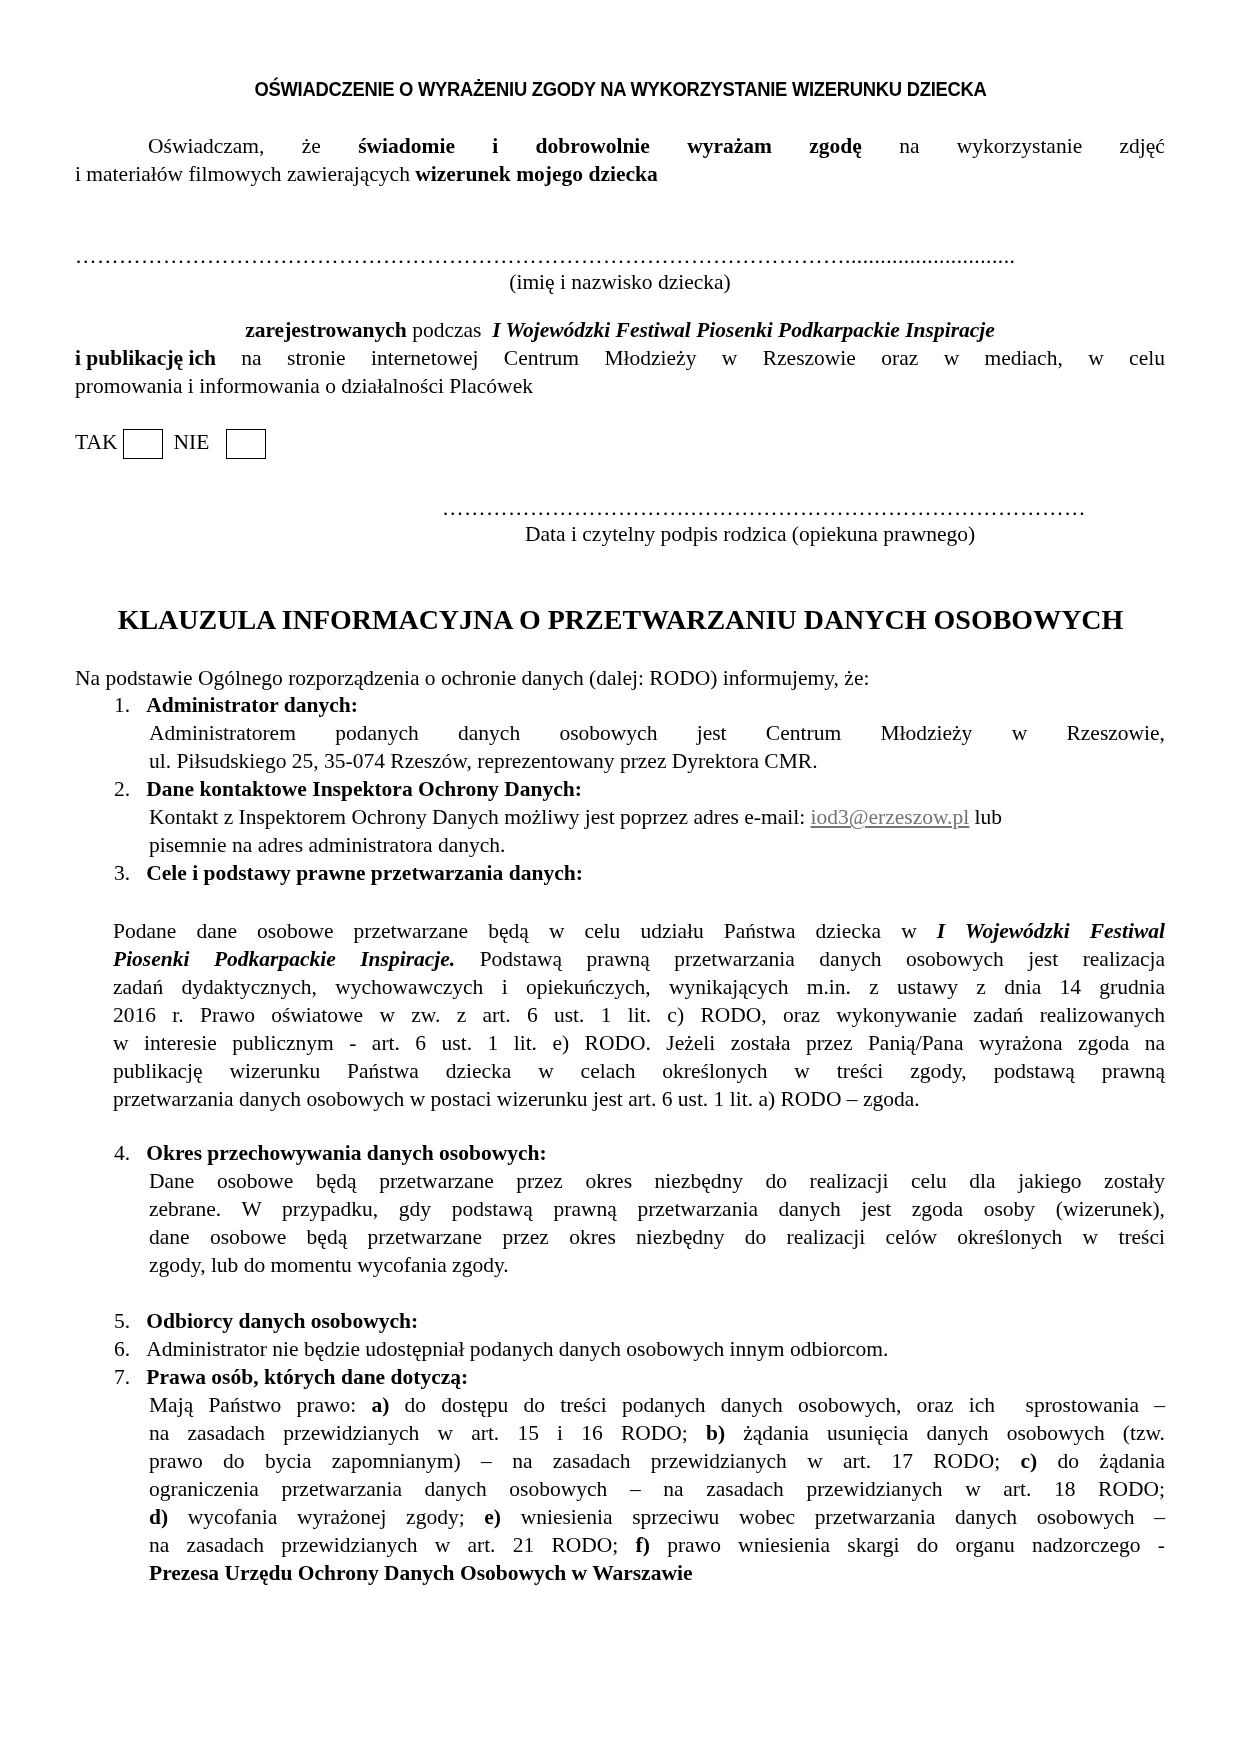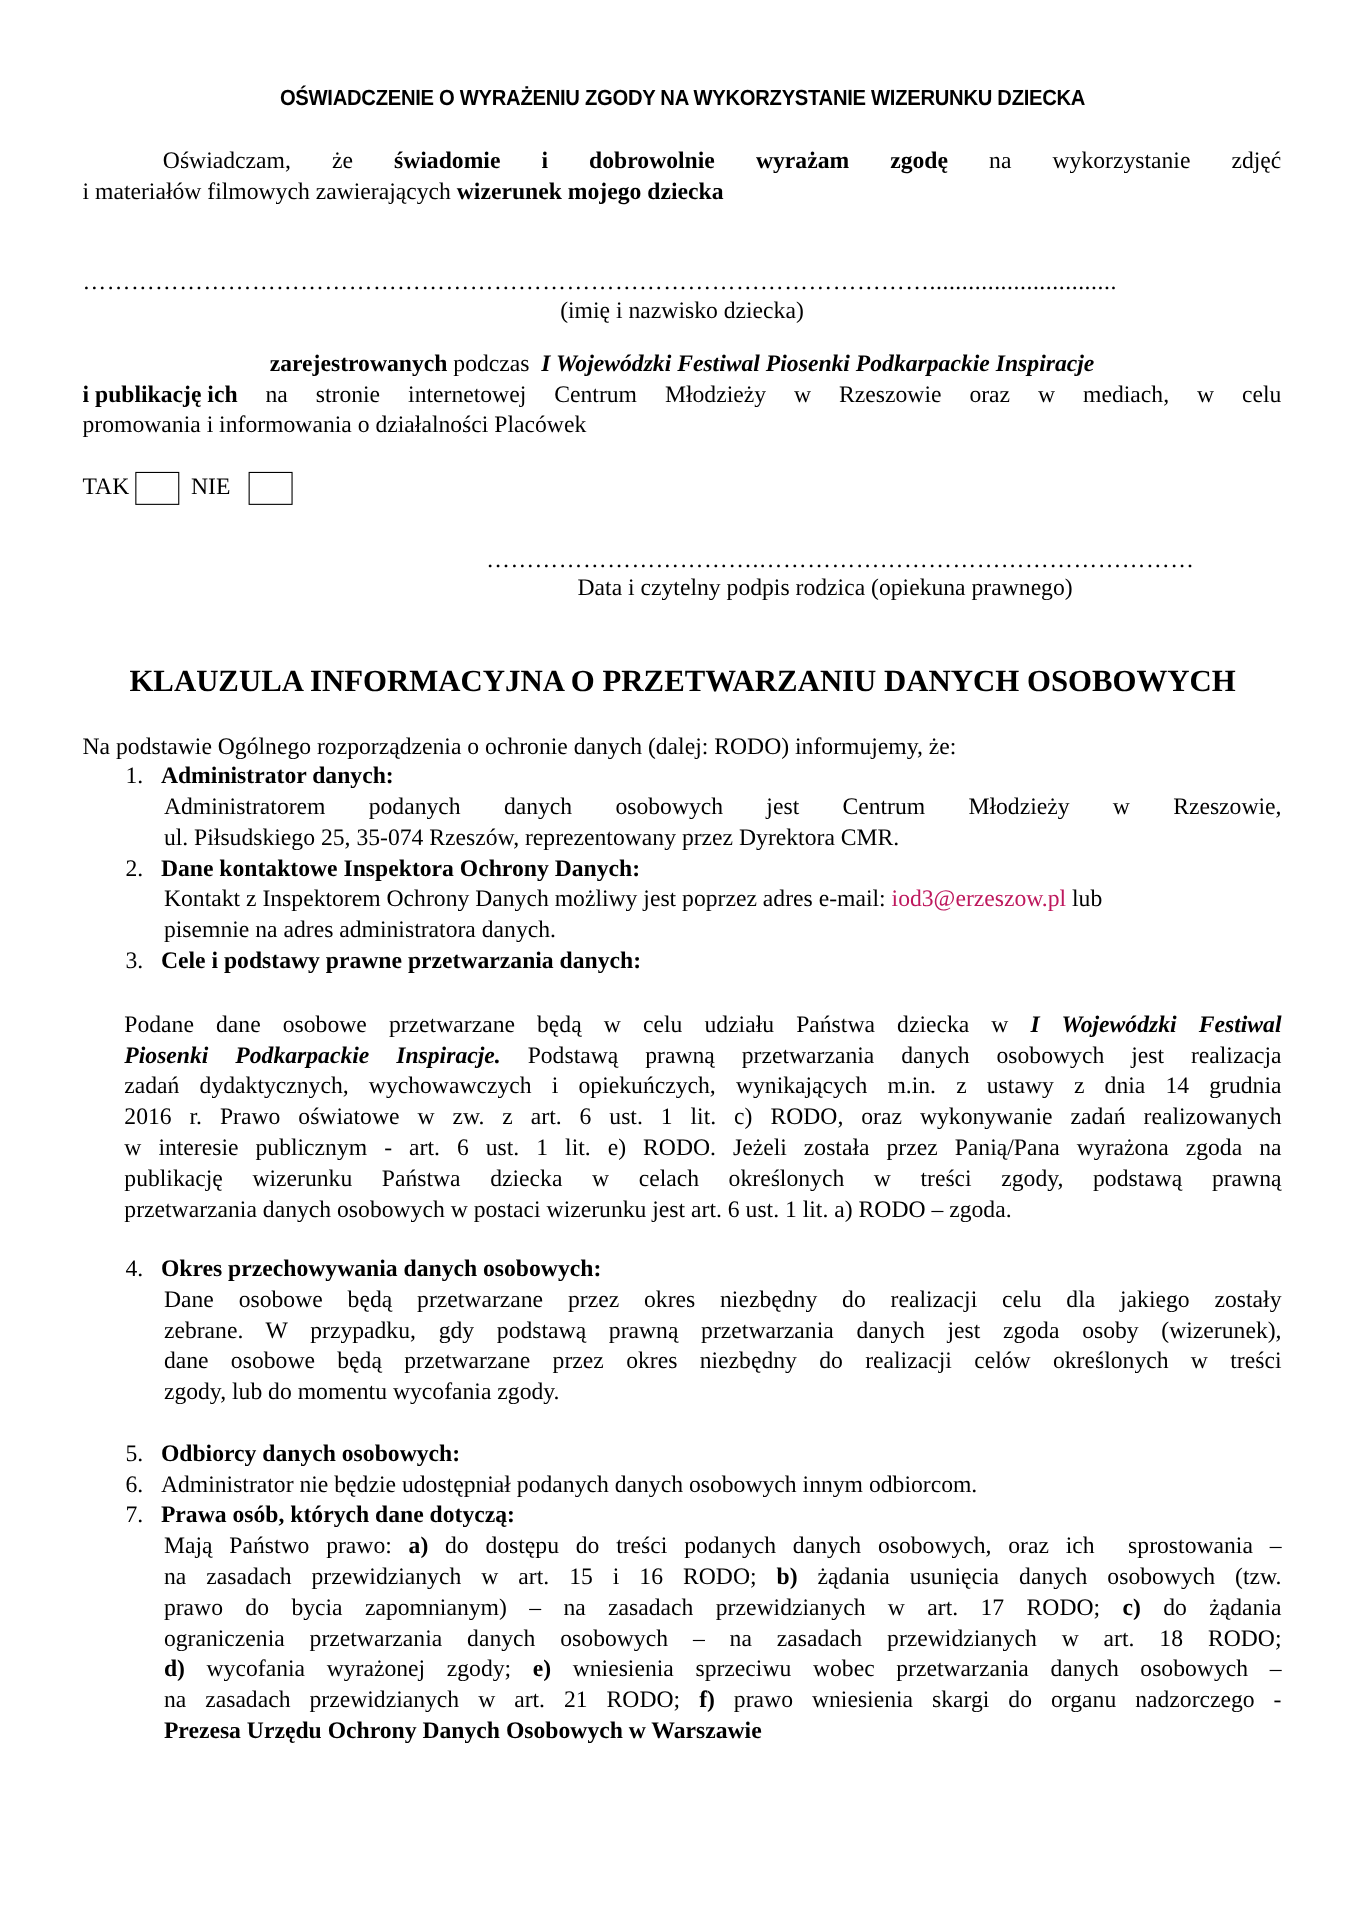--- a/index.html
+++ b/index.html
@@ -10,21 +10,21 @@
   .title1 { top: 78px; left: 0; width: 1241px; text-align: center;
             font-family: "Liberation Sans", sans-serif; font-weight: bold; font-size: 20px; letter-spacing: -0.3px; transform: scaleX(0.92); }
   .line { position: absolute; left: 75px; width: 1090px; white-space: nowrap; line-height: 28px; }
   .j { display: flex; justify-content: space-between; }
   .j > span { white-space: pre; }
   b { font-weight: bold; }
   .center { text-align: center; }
   .dots { letter-spacing: 0.5px; overflow: hidden; white-space: nowrap; }
   .box { display: inline-block; width: 38px; height: 28px; border: 1.5px solid #000; vertical-align: middle; }
   .title2 { top: 604px; left: 0; width: 1241px; text-align: center; font-weight: bold; font-size: 28px; }
-  .link { color: #be185d; }
+  .link { color: #737373; text-decoration: underline; }
   .ind { left: 149px; width: 1016px; }
   .ind2 { left: 113px; width: 1052px; }
 </style>
 </head>
 <body>
 
 <div class="page">
 
   <div class="abs title1">OŚWIADCZENIE O WYRAŻENIU ZGODY NA WYKORZYSTANIE WIZERUNKU DZIECKA</div>
 

